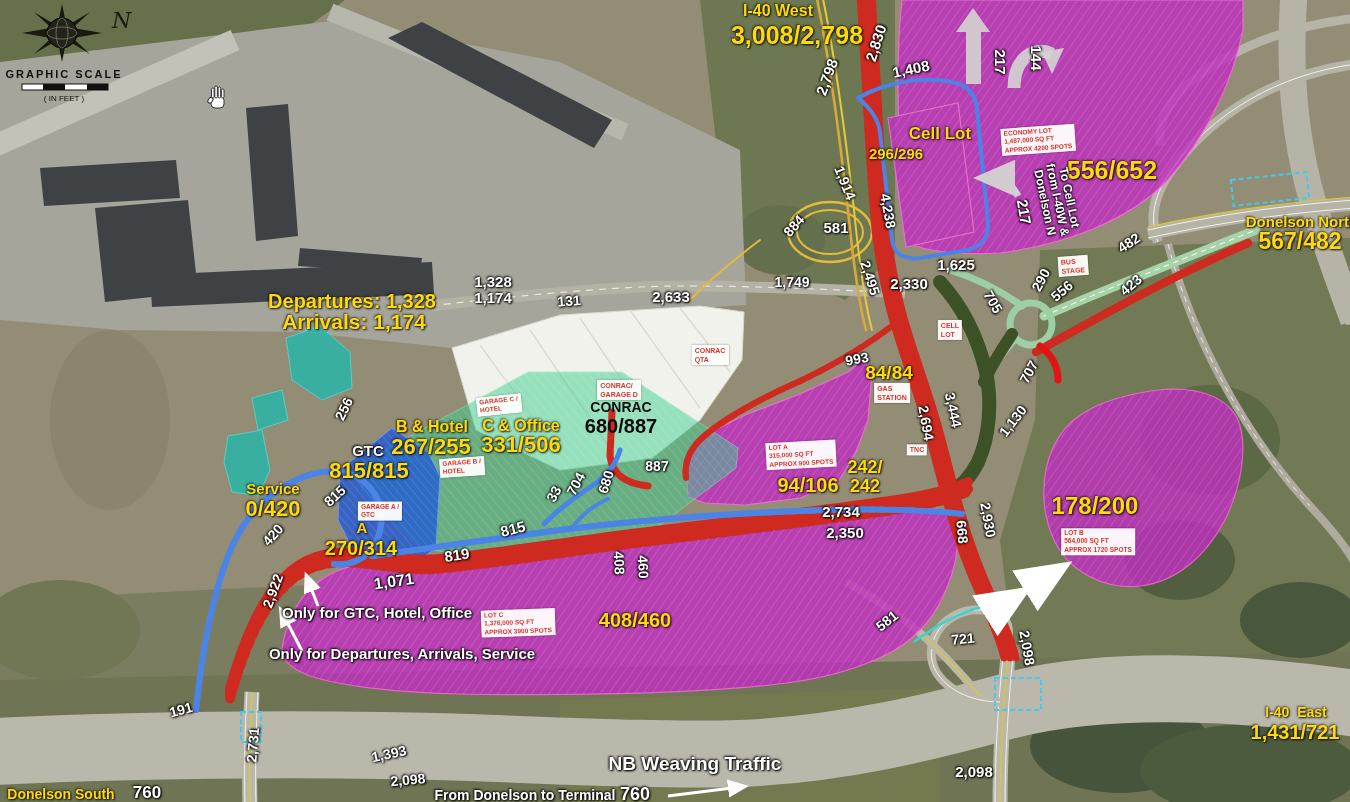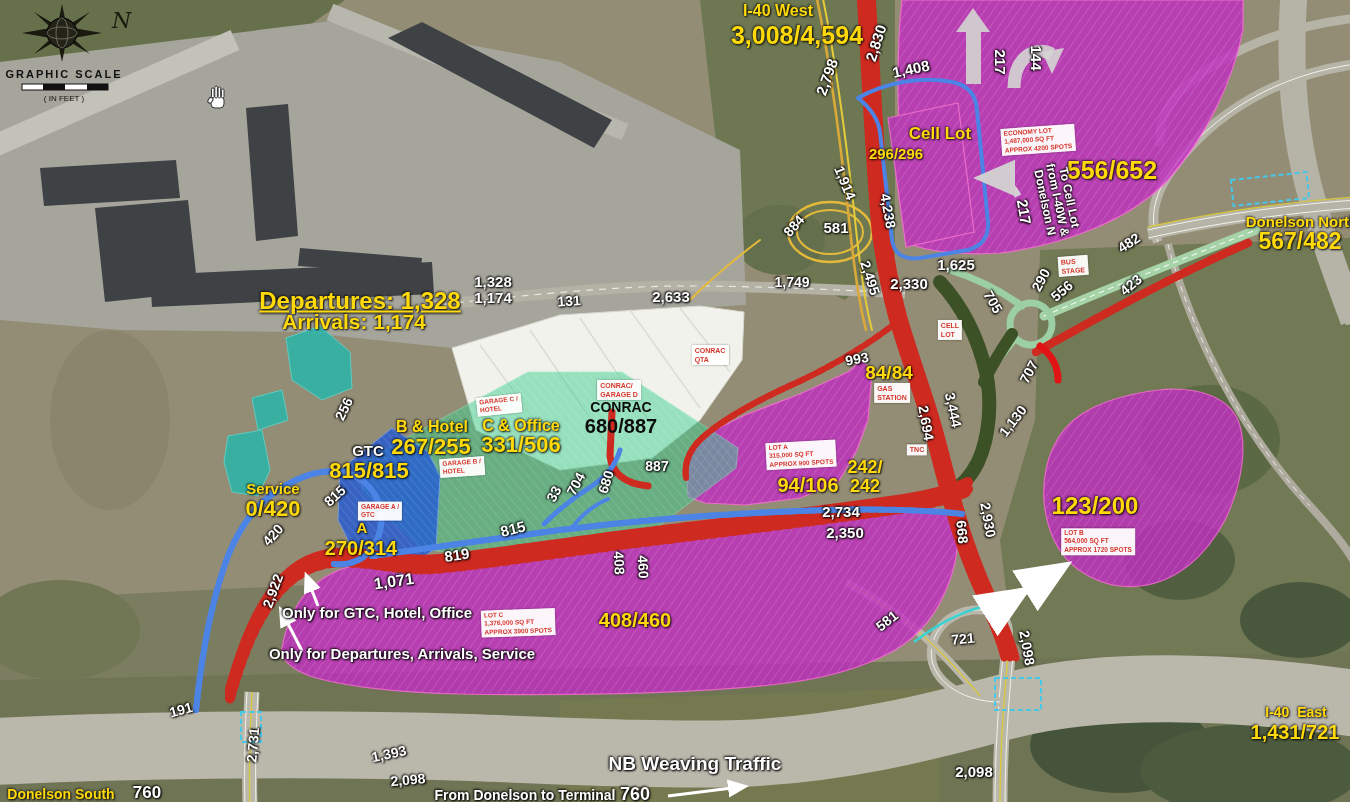--- a/index.html
+++ b/index.html
@@ -244,44 +244,44 @@
       <rect x="214.8" y="86" width="2.6" height="12" rx="1.3"></rect>
       <rect x="218.1" y="87" width="2.6" height="11" rx="1.3"></rect>
       <rect x="221.4" y="89" width="2.6" height="9" rx="1.3"></rect>
       <rect x="208.5" y="97" width="4" height="6" rx="2" transform="rotate(35 210 100)"></rect>
     </g>
   </g>
 </svg>
 
 <div id="labels">
       <div class="lbl y" style="left: 778px; top: 11px; font-size: 16px; transform: translate(-50%, -50%) rotate(0deg);">I-40 West</div>
-      <div class="lbl y" style="left: 797px; top: 35px; font-size: 25px; transform: translate(-50%, -50%) rotate(0deg);">3,008/4,594</div>
+      <div class="lbl y" style="left: 797px; top: 35px; font-size: 25px; transform: translate(-50%, -50%) rotate(0deg);">3,008/2,798</div>
       <div class="lbl y" style="left: 940px; top: 134px; font-size: 17px; transform: translate(-50%, -50%) rotate(0deg);">Cell Lot</div>
       <div class="lbl y" style="left: 896px; top: 154px; font-size: 15px; transform: translate(-50%, -50%) rotate(0deg);">296/296</div>
       <div class="lbl y" style="left: 1112px; top: 170px; font-size: 25px; transform: translate(-50%, -50%) rotate(0deg);">556/652</div>
       <div class="lbl y" style="left: 1302px; top: 222px; font-size: 15px; transform: translate(-50%, -50%) rotate(0deg);">Donelson North</div>
       <div class="lbl y" style="left: 1300px; top: 242px; font-size: 23px; transform: translate(-50%, -50%) rotate(0deg);">567/482</div>
-      <div class="lbl y" style="left: 360px; top: 301px; font-size: 24px; transform: translate(-50%, -50%) rotate(0deg); text-decoration: underline;">Departures: 1,328</div>
+      <div class="lbl y" style="left: 352px; top: 301px; font-size: 20px; transform: translate(-50%, -50%) rotate(0deg);">Departures: 1,328</div>
       <div class="lbl y" style="left: 354px; top: 322px; font-size: 21px; transform: translate(-50%, -50%) rotate(0deg);">Arrivals: 1,174</div>
       <div class="lbl y" style="left: 432px; top: 427px; font-size: 16px; transform: translate(-50%, -50%) rotate(0deg);">B &amp; Hotel</div>
       <div class="lbl y" style="left: 431px; top: 447px; font-size: 22px; transform: translate(-50%, -50%) rotate(0deg);">267/255</div>
       <div class="lbl y" style="left: 521px; top: 426px; font-size: 16px; transform: translate(-50%, -50%) rotate(0deg);">C &amp; Office</div>
       <div class="lbl y" style="left: 521px; top: 445px; font-size: 22px; transform: translate(-50%, -50%) rotate(0deg);">331/506</div>
       <div class="lbl w" style="left: 368px; top: 451px; font-size: 15px; transform: translate(-50%, -50%) rotate(0deg);">GTC</div>
       <div class="lbl y" style="left: 369px; top: 471px; font-size: 22px; transform: translate(-50%, -50%) rotate(0deg);">815/815</div>
       <div class="lbl y" style="left: 362px; top: 528px; font-size: 15px; transform: translate(-50%, -50%) rotate(0deg);">A</div>
       <div class="lbl y" style="left: 361px; top: 548px; font-size: 20px; transform: translate(-50%, -50%) rotate(0deg);">270/314</div>
       <div class="lbl y" style="left: 273px; top: 489px; font-size: 15px; transform: translate(-50%, -50%) rotate(0deg);">Service</div>
       <div class="lbl y" style="left: 273px; top: 509px; font-size: 22px; transform: translate(-50%, -50%) rotate(0deg);">0/420</div>
       <div class="lbl y" style="left: 808px; top: 485px; font-size: 20px; transform: translate(-50%, -50%) rotate(0deg);">94/106</div>
       <div class="lbl y" style="left: 889px; top: 373px; font-size: 19px; transform: translate(-50%, -50%) rotate(0deg);">84/84</div>
       <div class="lbl y" style="left: 865px; top: 477px; font-size: 18px; transform: translate(-50%, -50%) rotate(0deg);">242/
 242</div>
       <div class="lbl y" style="left: 635px; top: 620px; font-size: 20px; transform: translate(-50%, -50%) rotate(0deg);">408/460</div>
-      <div class="lbl y" style="left: 1095px; top: 506px; font-size: 24px; transform: translate(-50%, -50%) rotate(0deg);">123/200</div>
+      <div class="lbl y" style="left: 1095px; top: 506px; font-size: 24px; transform: translate(-50%, -50%) rotate(0deg);">178/200</div>
       <div class="lbl y" style="left: 1296px; top: 712px; font-size: 14px; transform: translate(-50%, -50%) rotate(0deg);">I-40  East</div>
       <div class="lbl y" style="left: 1295px; top: 732px; font-size: 20px; transform: translate(-50%, -50%) rotate(0deg);">1,431/721</div>
       <div class="lbl y" style="left: 61px; top: 794px; font-size: 14px; transform: translate(-50%, -50%) rotate(0deg);">Donelson South</div>
       <div class="lbl w" style="left: 827px; top: 77px; font-size: 15px; transform: translate(-50%, -50%) rotate(-70deg);">2,798</div>
       <div class="lbl w" style="left: 876px; top: 43px; font-size: 15px; transform: translate(-50%, -50%) rotate(-72deg);">2,830</div>
       <div class="lbl w" style="left: 911px; top: 69px; font-size: 15px; transform: translate(-50%, -50%) rotate(-12deg);">1,408</div>
       <div class="lbl w" style="left: 1000px; top: 62px; font-size: 15px; transform: translate(-50%, -50%) rotate(90deg);">217</div>
       <div class="lbl w" style="left: 1036px; top: 58px; font-size: 15px; transform: translate(-50%, -50%) rotate(90deg);">144</div>
       <div class="lbl w" style="left: 1024px; top: 212px; font-size: 15px; transform: translate(-50%, -50%) rotate(80deg);">217</div>
       <div class="lbl w" style="left: 1057px; top: 200px; font-size: 12px; transform: translate(-50%, -50%) rotate(78deg);">To Cell Lot

